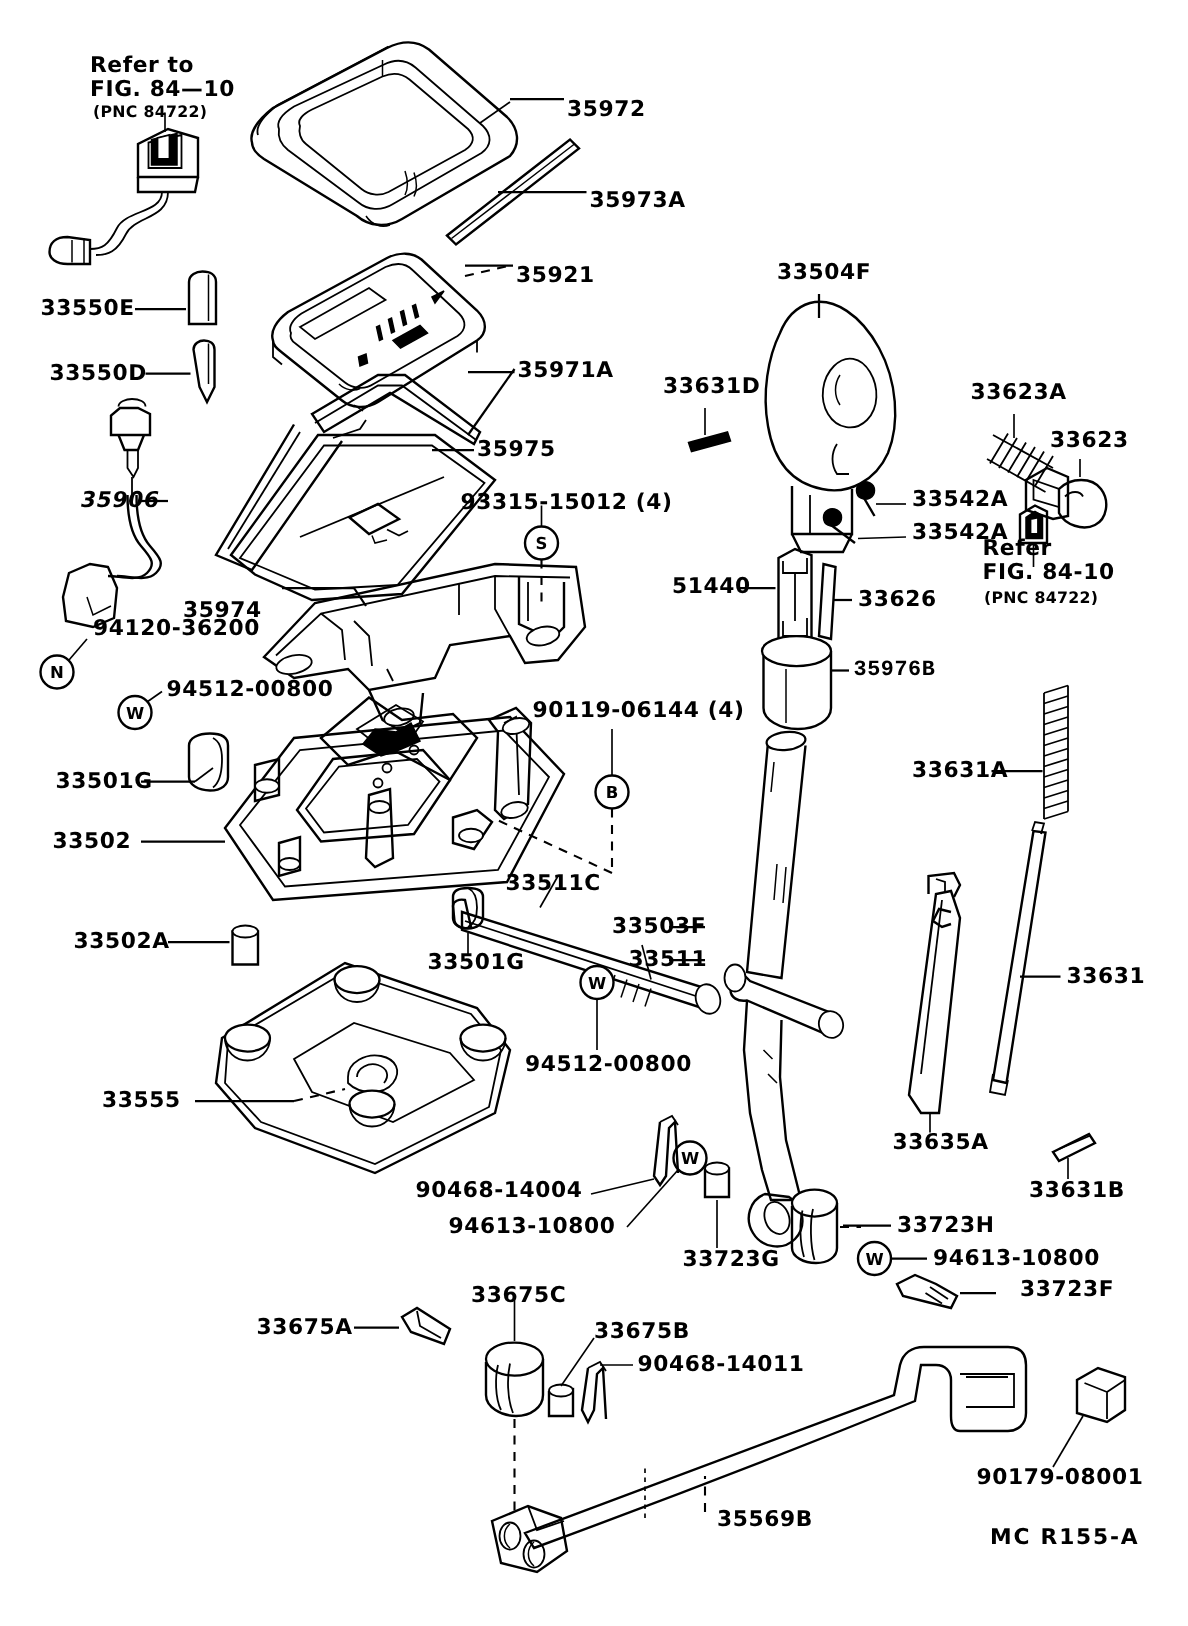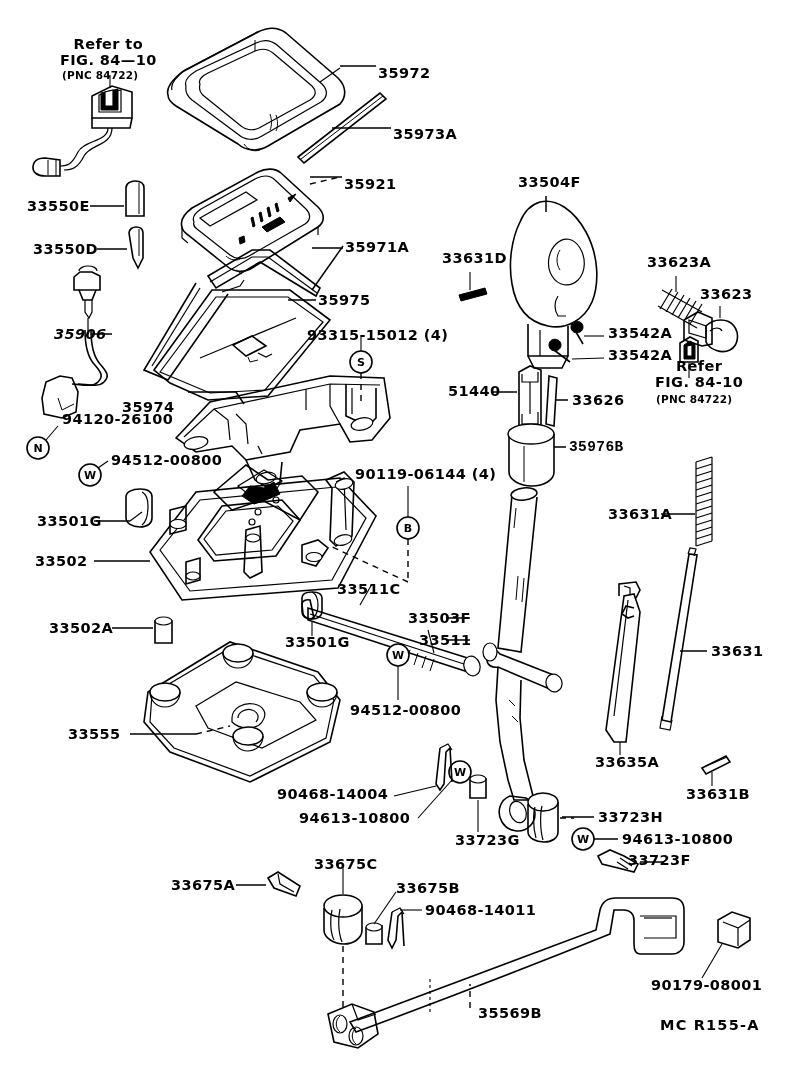--- a/index.html
+++ b/index.html
@@ -27,21 +27,21 @@
     position: absolute;
     font-family: "DejaVu Sans", "Liberation Sans", sans-serif;
     font-weight: 700;
     font-size: 14.5px;
     letter-spacing: 0.4px;
     color: #000;
     white-space: nowrap;
     line-height: 1.02;
   }
   .lbl.sm { font-size: 10.5px; letter-spacing: 0.2px; }
-  .lbl.multi { line-height: 1.12; white-space: pre; text-align: center; }
+  .lbl.multi { line-height: 1.12; white-space: pre; }
   svg { display: block; }
   .ln { fill: none; stroke: #000; stroke-width: 1.6; }
   .ln2 { fill: none; stroke: #000; stroke-width: 1.2; }
   .thin { fill: none; stroke: #000; stroke-width: 1; }
   .lead { fill: none; stroke: #000; stroke-width: 1.5; }
   .leadthin { fill: none; stroke: #000; stroke-width: 1.1; }
   .dash { fill: none; stroke: #000; stroke-width: 1.4; stroke-dasharray: 6 5; }
   .blk { fill: #000; stroke: #000; stroke-width: 1; }
   .wht { fill: #fff; stroke: #000; stroke-width: 1.5; }
   .wht2 { fill: #fff; stroke: #000; stroke-width: 1.2; }
@@ -503,41 +503,41 @@
 
   <div class="lbl" style="left:660px; top:1018px; letter-spacing:1.2px;">MC  R155-A</div>
 
   <div class="lbl" style="left:378px; top:66px;">35972</div>
   <div class="lbl" style="left:393px; top:127px;">35973A</div>
   <div class="lbl" style="left:344px; top:177px;">35921</div>
   <div class="lbl" style="left:345px; top:240px;">35971A</div>
   <div class="lbl" style="left:318px; top:293px;">35975</div>
   <div class="lbl" style="left:307px; top:328px;">93315-15012 (4)</div>
   <div class="lbl" style="left:122px; top:385px;margin-top:15px;">35974</div>
-  <div class="lbl" style="left:62px;  top:412px;">94120-26100</div>
+  <div class="lbl" style="left:62px;  top:412px;">94120-36200</div>
   <div class="lbl" style="left:111px; top:453px;">94512-00800</div>
   <div class="lbl" style="left:355px; top:467px;">90119-06144 (4)</div>
   <div class="lbl" style="left:37px;  top:514px;">33501G</div>
   <div class="lbl" style="left:35px;  top:554px;">33502</div>
   <div class="lbl" style="left:49px;  top:621px;">33502A</div>
   <div class="lbl" style="left:68px;  top:727px;">33555</div>
   <div class="lbl" style="left:27px;  top:199px;">33550E</div>
   <div class="lbl" style="left:33px;  top:242px;">33550D</div>
   <div class="lbl" style="left:54px;  top:327px;font-style:italic;">35906</div>
   <div class="lbl" style="left:337px; top:582px;">33511C</div>
   <div class="lbl" style="left:285px; top:635px;">33501G</div>
   <div class="lbl" style="left:408px; top:611px;">33503F</div>
   <div class="lbl" style="left:419px; top:633px;">33511</div>
   <div class="lbl" style="left:350px; top:703px;">94512-00800</div>
   <div class="lbl" style="left:277px; top:787px;">90468-14004</div>
   <div class="lbl" style="left:299px; top:811px;">94613-10800</div>
   <div class="lbl" style="left:455px; top:833px;">33723G</div>
   <div class="lbl" style="left:598px; top:810px;">33723H</div>
   <div class="lbl" style="left:622px; top:832px;">94613-10800</div>
-  <div class="lbl" style="left:628px; top:853px;">33723F</div>
+  <div class="lbl" style="left:680px; top:853px;">33723F</div>
   <div class="lbl" style="left:518px; top:175px;">33504F</div>
   <div class="lbl" style="left:442px; top:251px;">33631D</div>
   <div class="lbl" style="left:647px; top:255px;">33623A</div>
   <div class="lbl" style="left:700px; top:287px;">33623</div>
   <div class="lbl" style="left:608px; top:326px;">33542A</div>
   <div class="lbl" style="left:608px; top:348px;">33542A</div>
   <div class="lbl" style="left:448px; top:384px;">51440</div>
   <div class="lbl" style="left:572px; top:393px;">33626</div>
   <div class="lbl" style="left:569px; top:440px;font-family:Liberation Mono, monospace;">35976B</div>
   <div class="lbl" style="left:608px; top:507px;">33631A</div>

